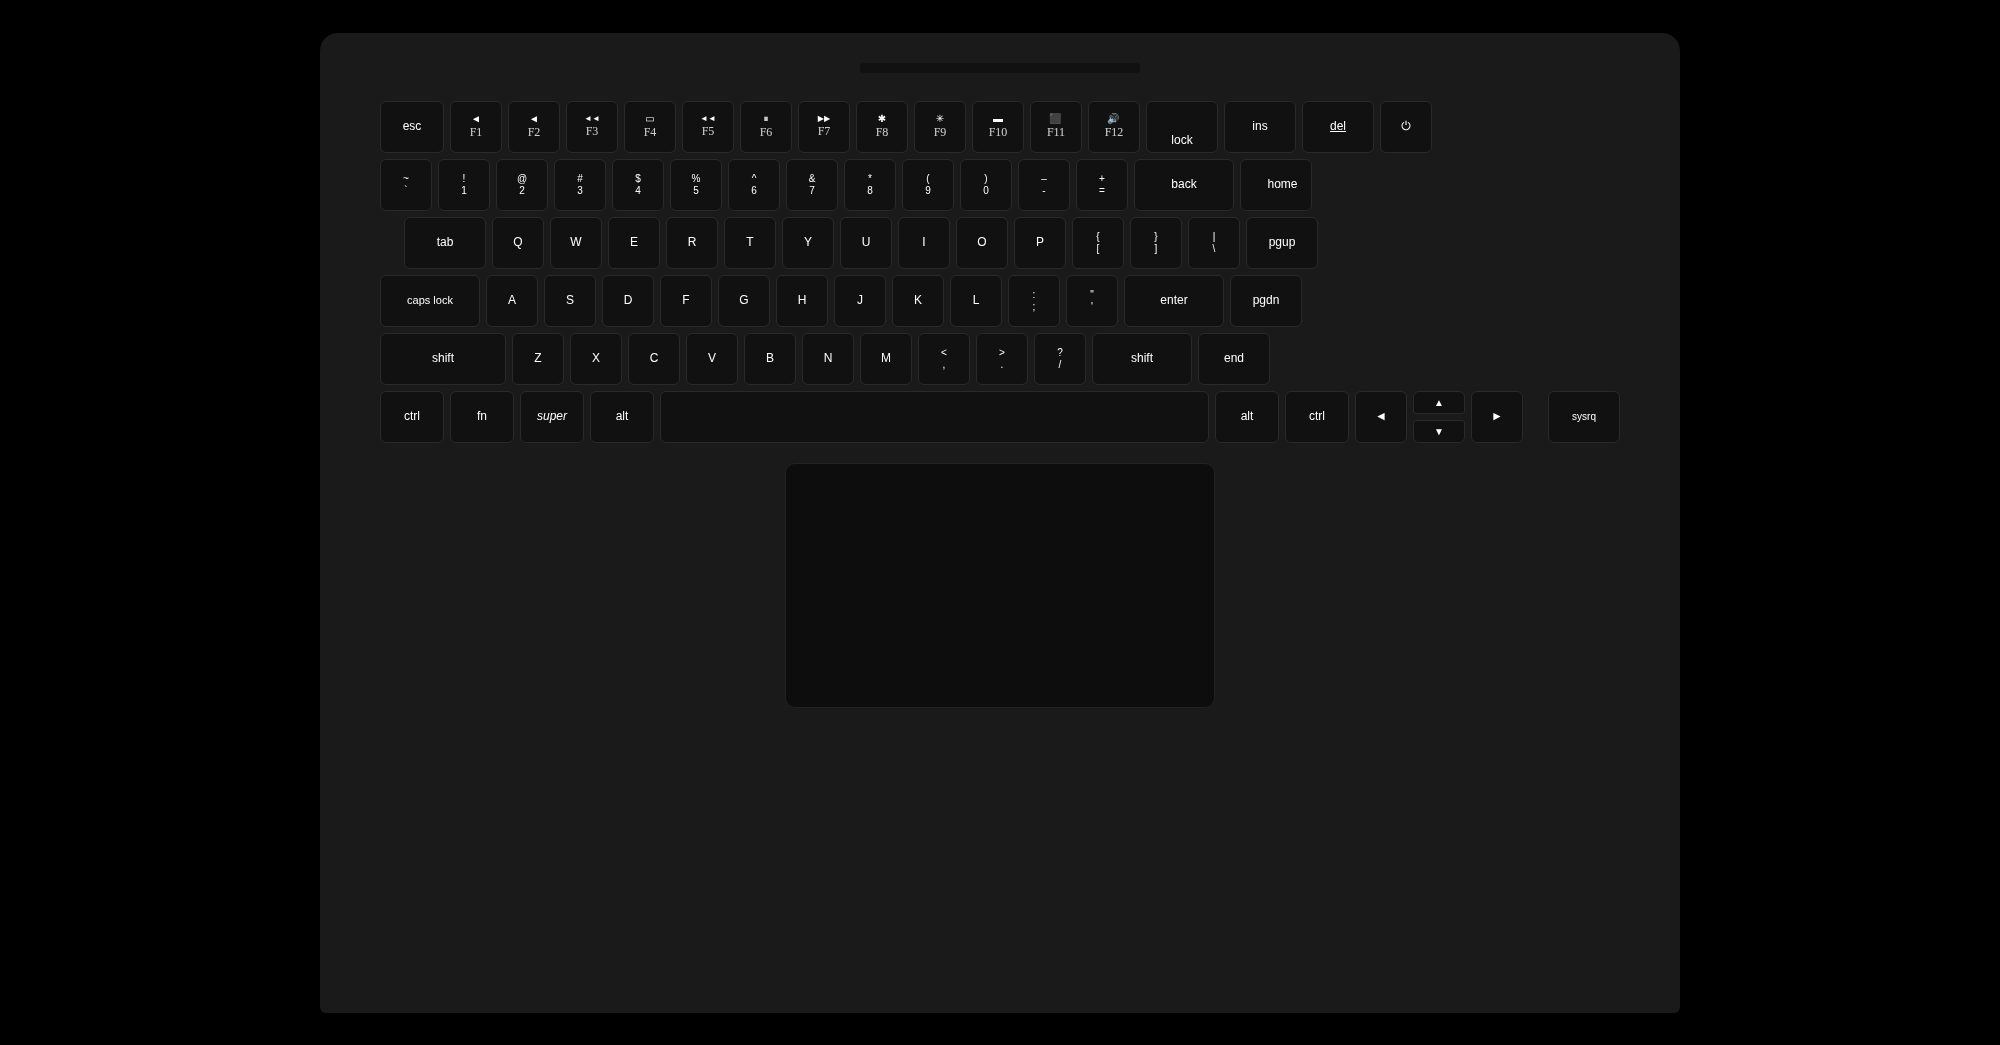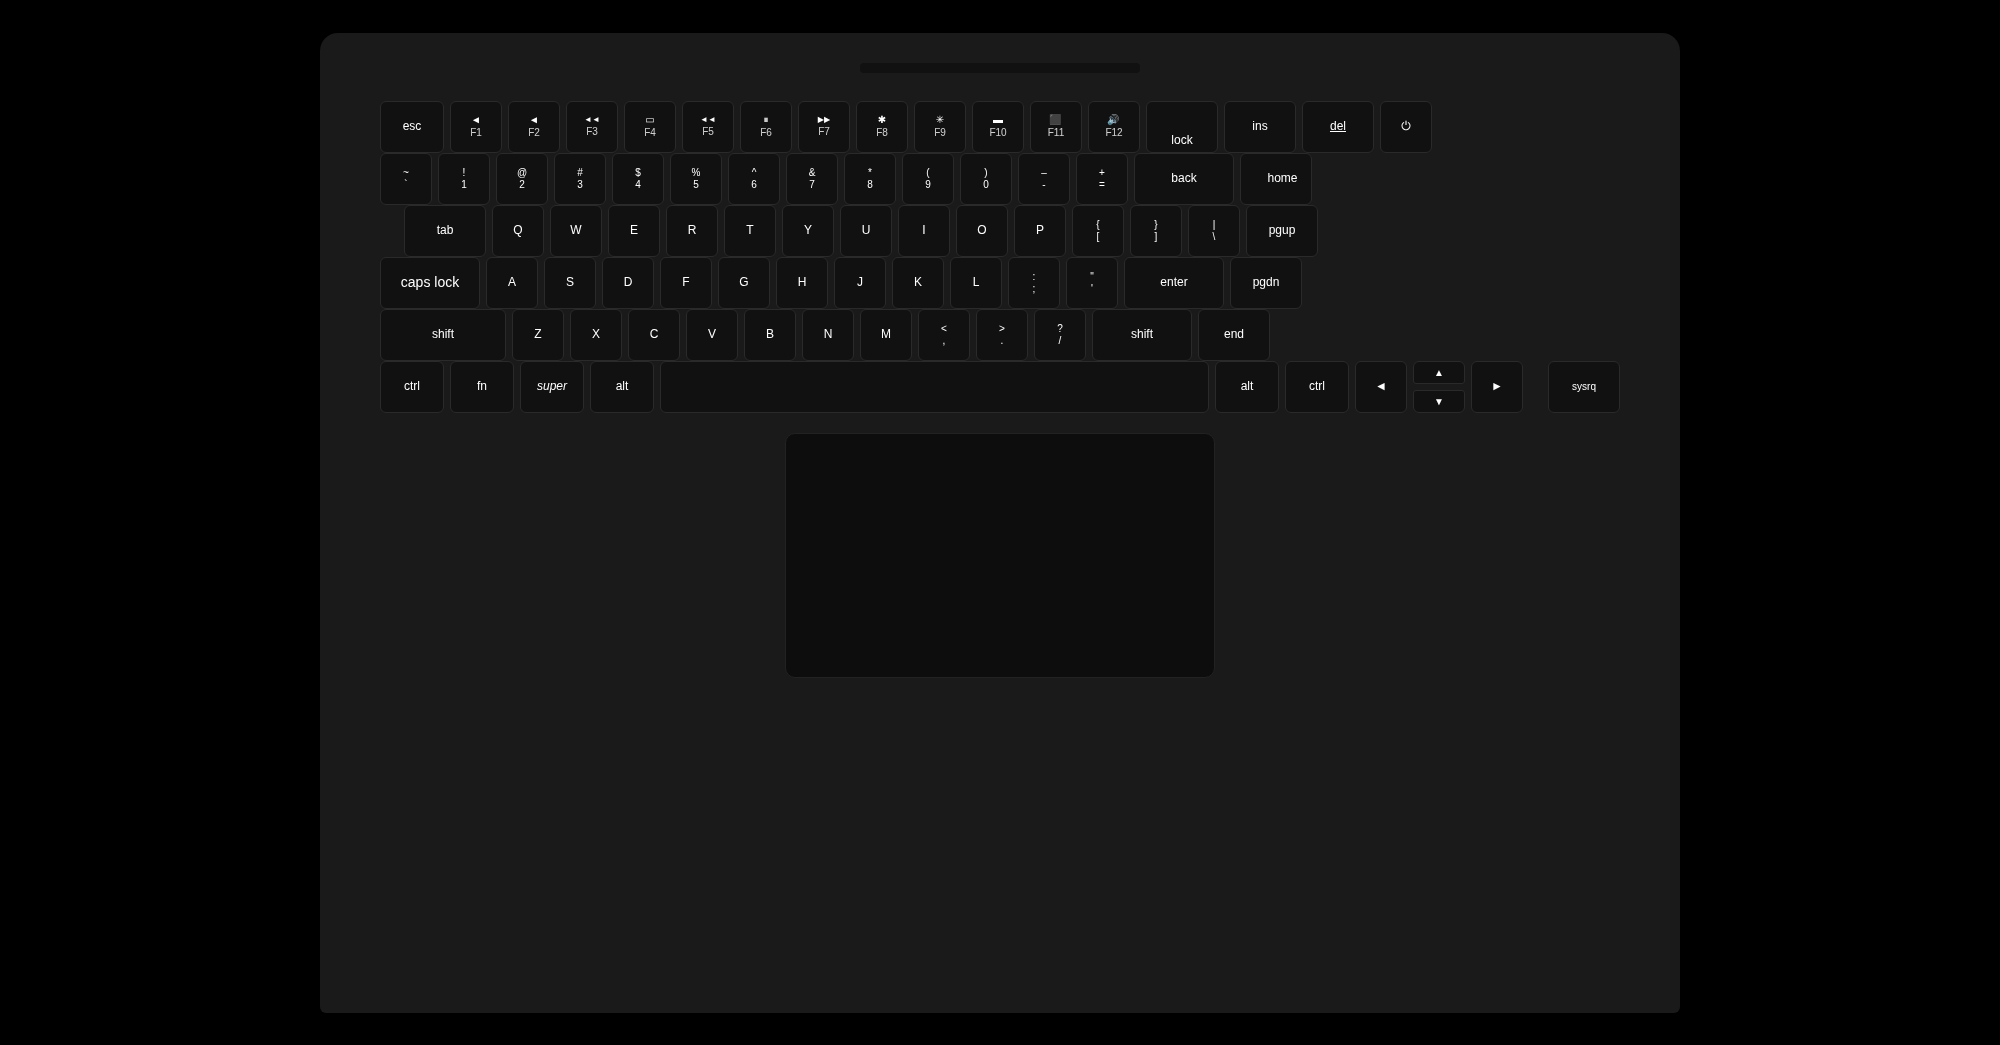--- a/index.html
+++ b/index.html
@@ -32,20 +32,21 @@
       background: #111;
       border-radius: 4px;
       margin-bottom: 28px;
     }
 
     
     .keyboard-area {
       width: 100%;
       display: flex;
       flex-direction: column;
+      gap: 6px;
     }
 
     .key-row {
       display: flex;
       gap: 6px;
       align-items: stretch;
     }
 
     .key {
       background: #111;
@@ -73,22 +74,23 @@
       line-height: 1.2;
     }
     .key .bottom-label {
       font-size: 10px;
       line-height: 1.2;
     }
     .key .main-label {
       font-size: 12px;
     }
     .key .fn-label {
-      font-size: 10px;
+      font-size: 12px;
       opacity: 0.8;
+      font-family: Liberation Serif, serif;
     }
 
     
     .key-esc { min-width: 64px; }
     .key-back { min-width: 100px; }
     .key-home { min-width: 72px; padding-left: 17px; }
     .key-tab { min-width: 82px; margin-left: 24px; }
     .key-pgup { min-width: 72px; }
     .key-caps { min-width: 100px; }
     .key-enter { min-width: 100px; }
@@ -318,21 +320,21 @@
           <span class="top-label">|</span>
           <span class="bottom-label">\</span>
         </div>
       <div class="key key-pgup">
           <span class="main-label">pgup</span>
         </div>
     </div>
 
     <div class="key-row">
       <div class="key key-caps">
-          <span class="main-label" style="font-size:14px">caps lock</span>
+          <span class="main-label" style="font-size:11px">caps lock</span>
         </div>
       <div class="key">
           <span class="main-label">A</span>
         </div>
       <div class="key">
           <span class="main-label">S</span>
         </div>
       <div class="key">
           <span class="main-label">D</span>
         </div>

